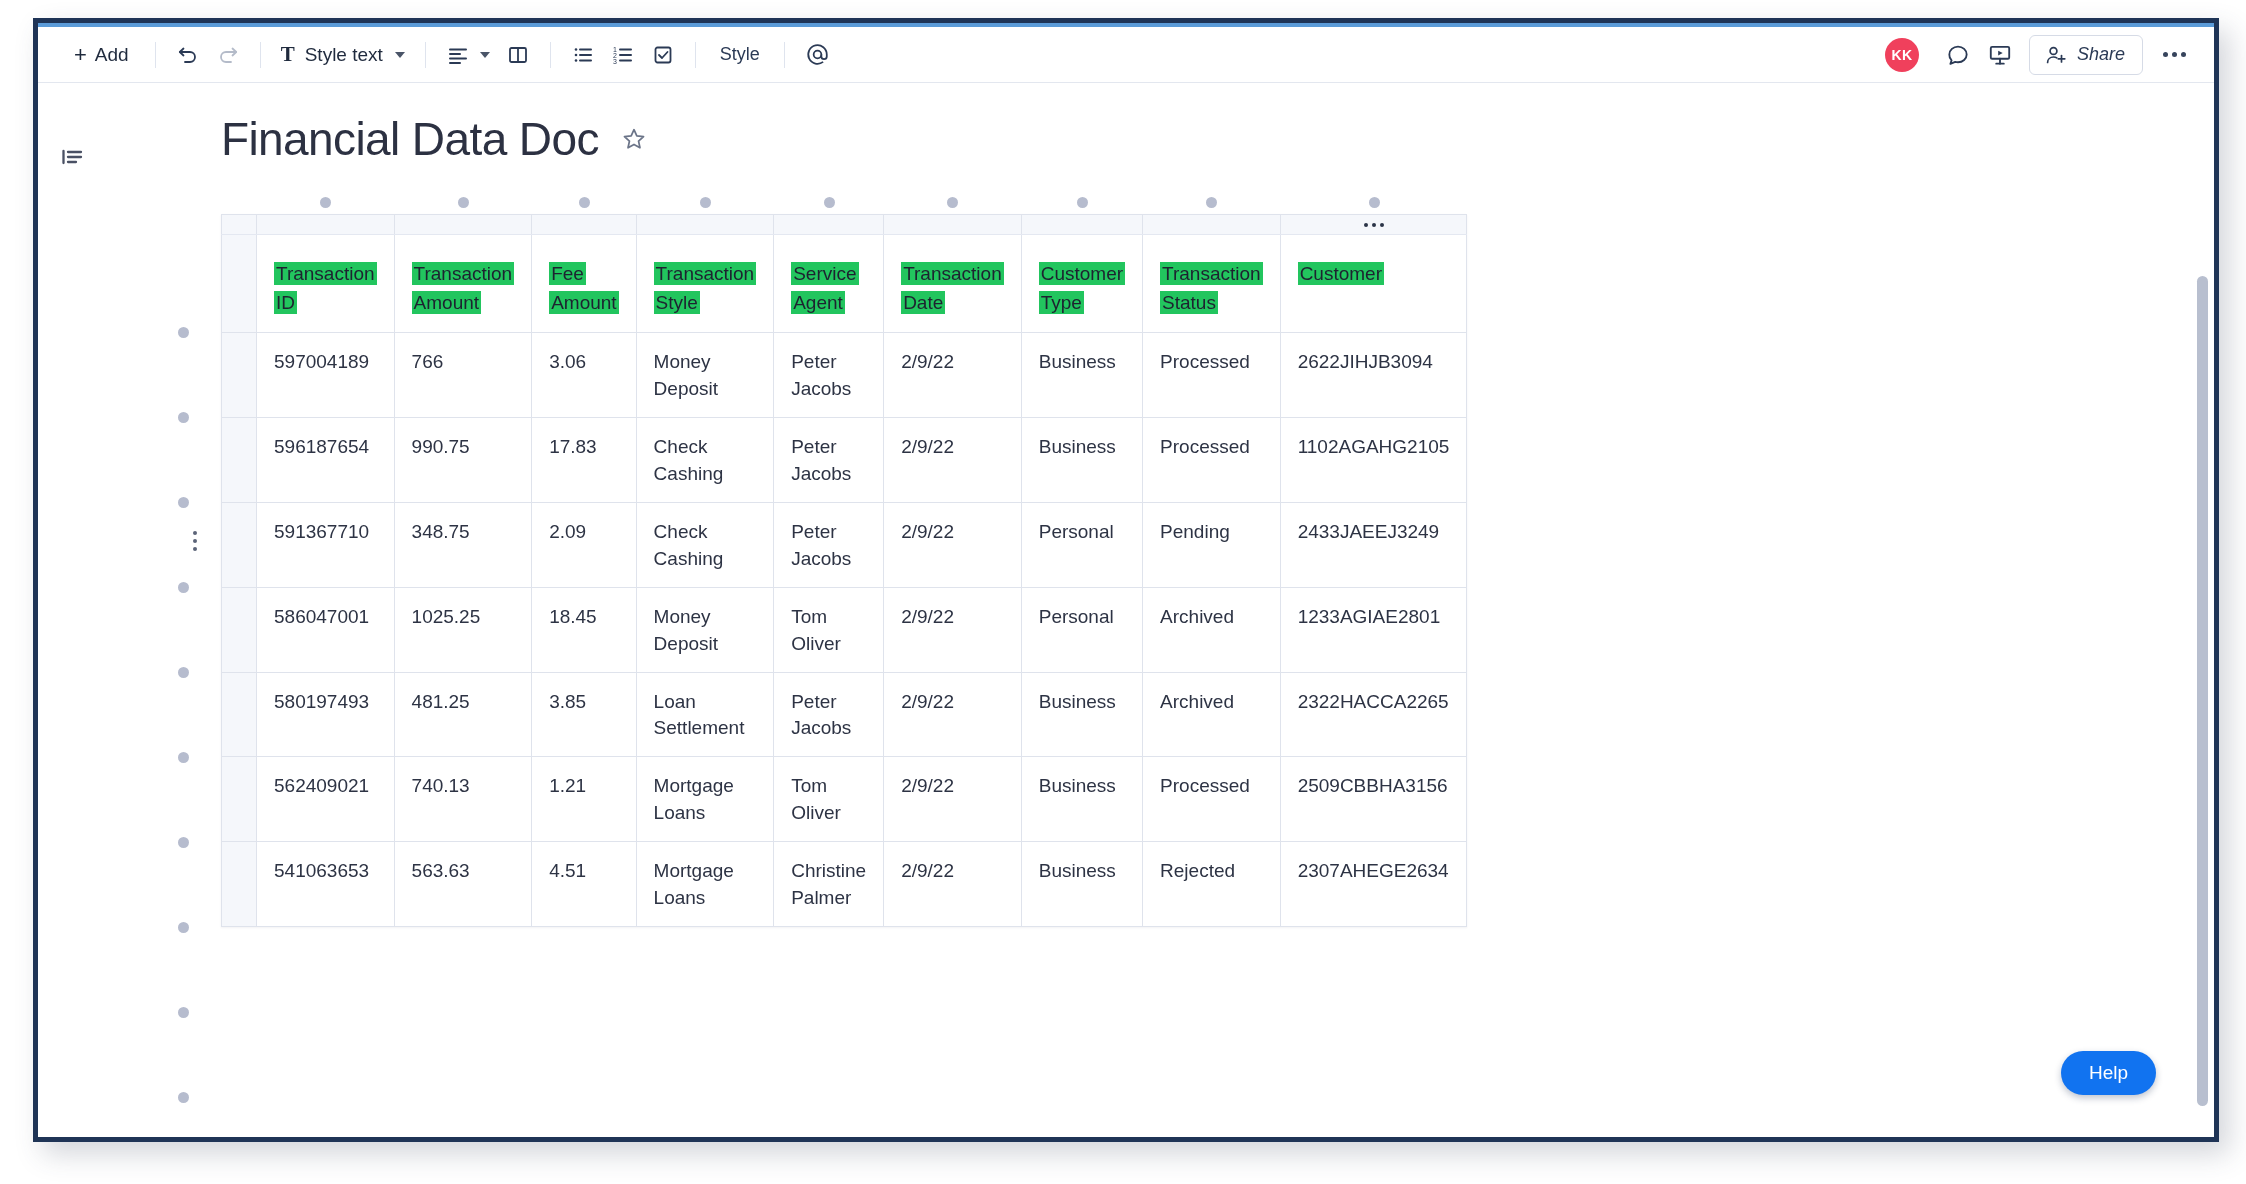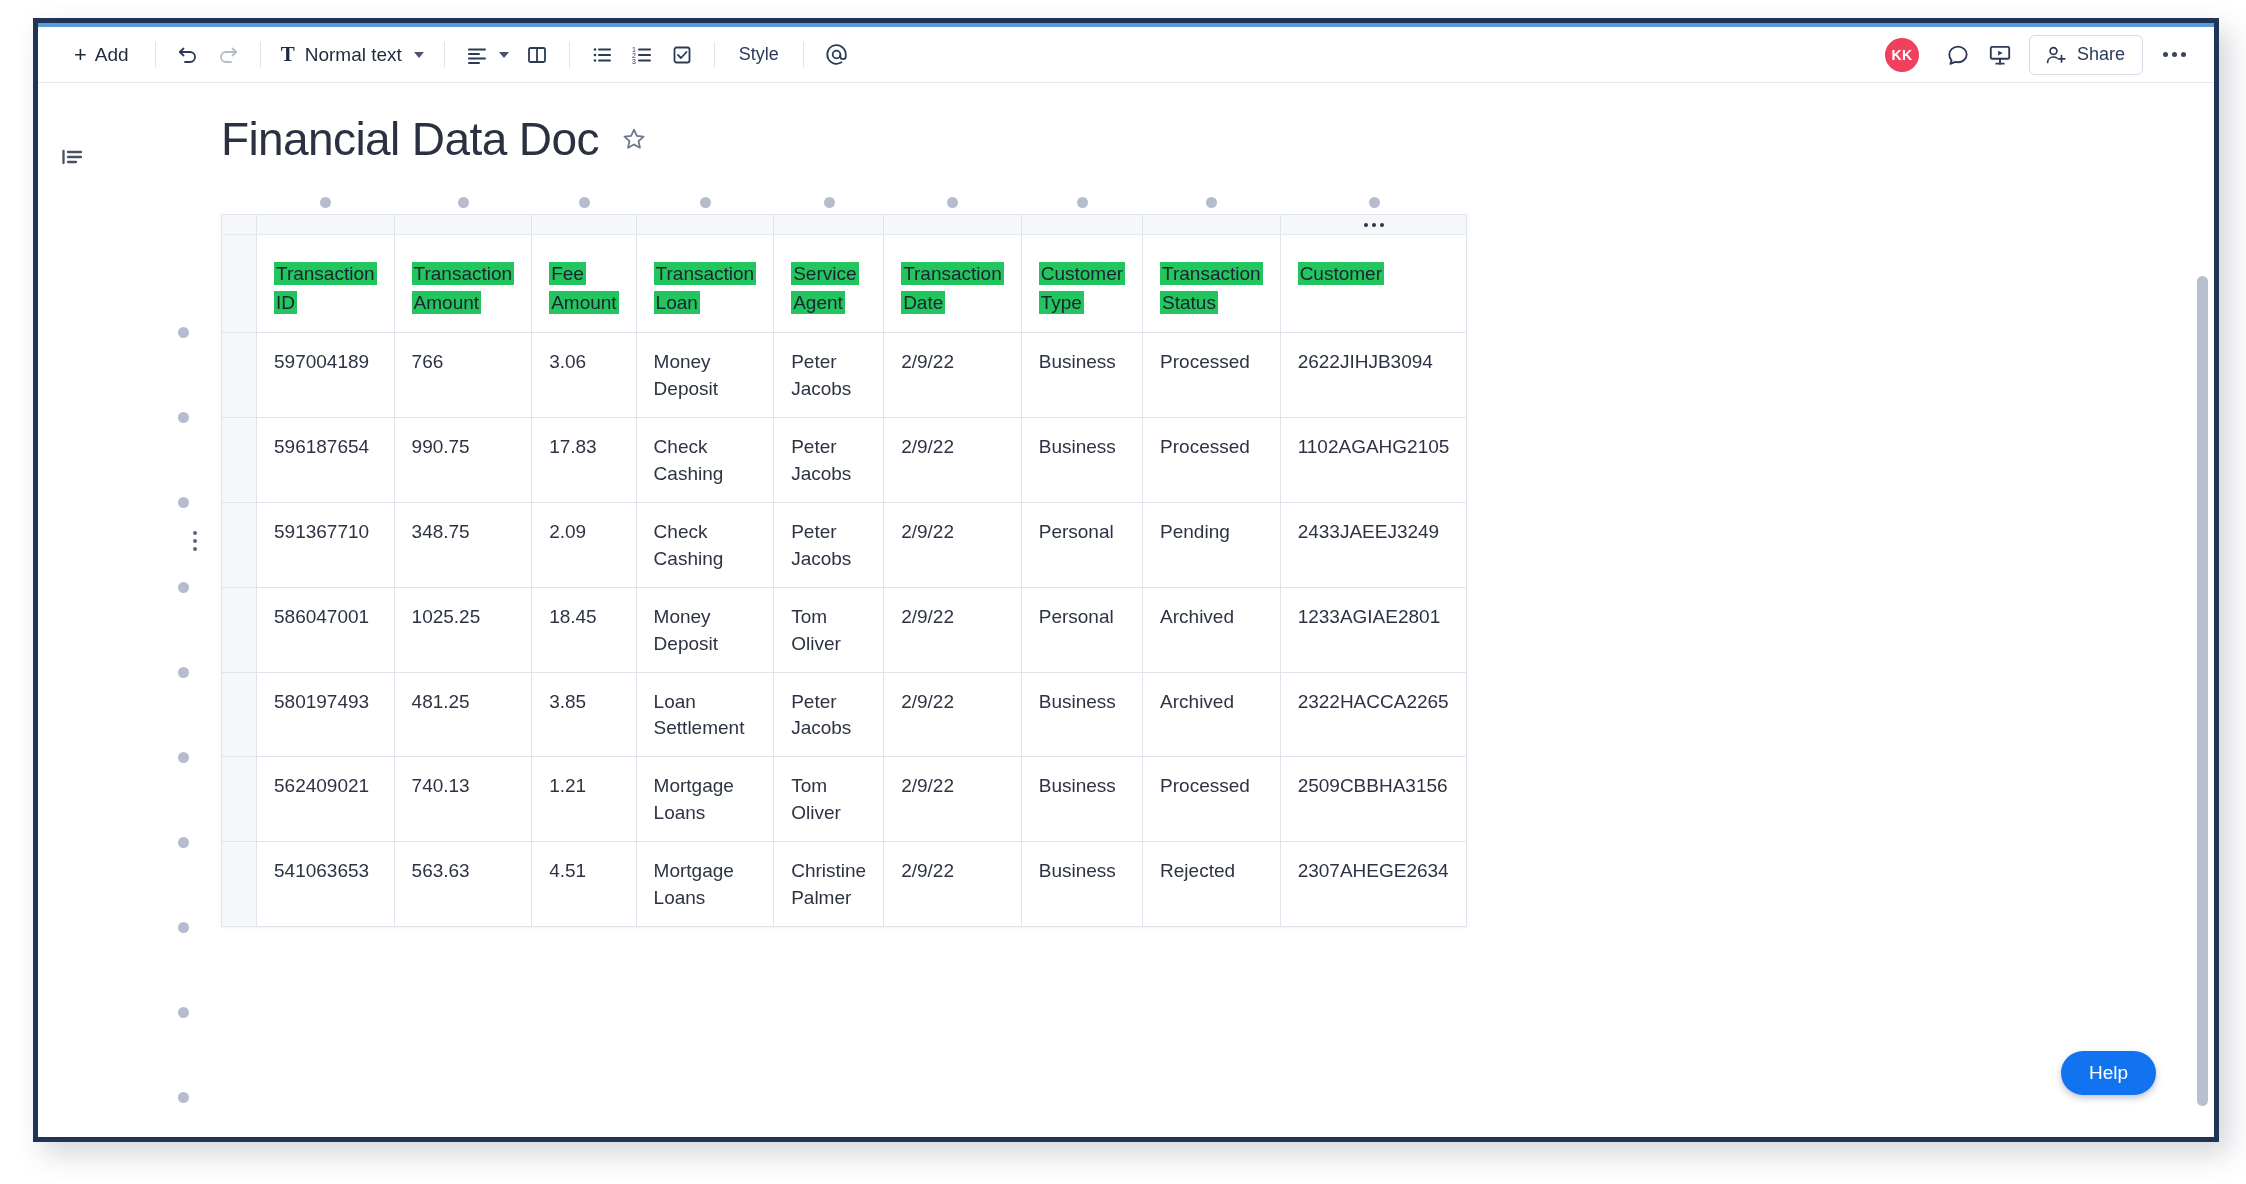--- a/index.html
+++ b/index.html
@@ -92,20 +92,21 @@
     cursor: pointer;
     text-align: center;
   }
   .share-btn {
     display: flex; align-items: center; gap: 9px;
     height: 40px; padding: 0 17px 0 14px;
     border: 1px solid #d6dbe6; border-radius: 6px;
     font-size: 18px; color: #2b3a55;
     margin: 0 10px 0 8px;
     cursor: pointer;
+    font-style: italic;
   }
   .dots-h {
     display: flex; align-items: center; gap: 4px;
     padding: 0 10px; height: 38px; cursor: pointer;
   }
   .dots-h i { width: 5px; height: 5px; border-radius: 50%; background: #37445c; display:block; }
 
   
   .doc-area {
     position: absolute;
@@ -276,21 +277,21 @@
               <path d="M20 9H10a5 5 0 0 0 0 10h5"></path>
                 <polyline points="16.5,5.5 20.2,9 16.5,12.5"></polyline>
             </svg>
           </span>
         </div>
 
         <div class="tb-sep"></div>
 
         <div class="tb-btn tb-text-style">
           <span class="tt-T">T</span>
-          <span>Normal text</span>
+          <span>Style text</span>
           <span class="caret"></span>
         </div>
 
         <div class="tb-sep"></div>
 
         <div class="tb-btn">
           <span>
             <svg class="ic" width="24" height="24" viewBox="0 0 24 24" stroke="#2b3a55" stroke-width="2" stroke-linecap="round">
               <line x1="4" y1="6.5" x2="20" y2="6.5"></line>
                 <line x1="4" y1="11" x2="14" y2="11"></line>
@@ -490,21 +491,21 @@
                     <i></i>
                     <i></i>
                   </div>
                 </td>
               </tr>
               <tr class="hdr-row">
                 <td class="gutter"></td>
                 <td><span class="hl">Transaction ID</span></td>
                 <td><span class="hl">Transaction Amount</span></td>
                 <td><span class="hl">Fee Amount</span></td>
-                <td><span class="hl">Transaction Loan</span></td>
+                <td><span class="hl">Transaction Style</span></td>
                 <td><span class="hl">Service Agent</span></td>
                 <td><span class="hl">Transaction Date</span></td>
                 <td><span class="hl">Customer Type</span></td>
                 <td><span class="hl">Transaction Status</span></td>
                 <td><span class="hl">Customer</span></td>
               </tr>
               <tr>
                 <td class="gutter"></td>
                 <td>597004189</td>
                 <td>766</td>

